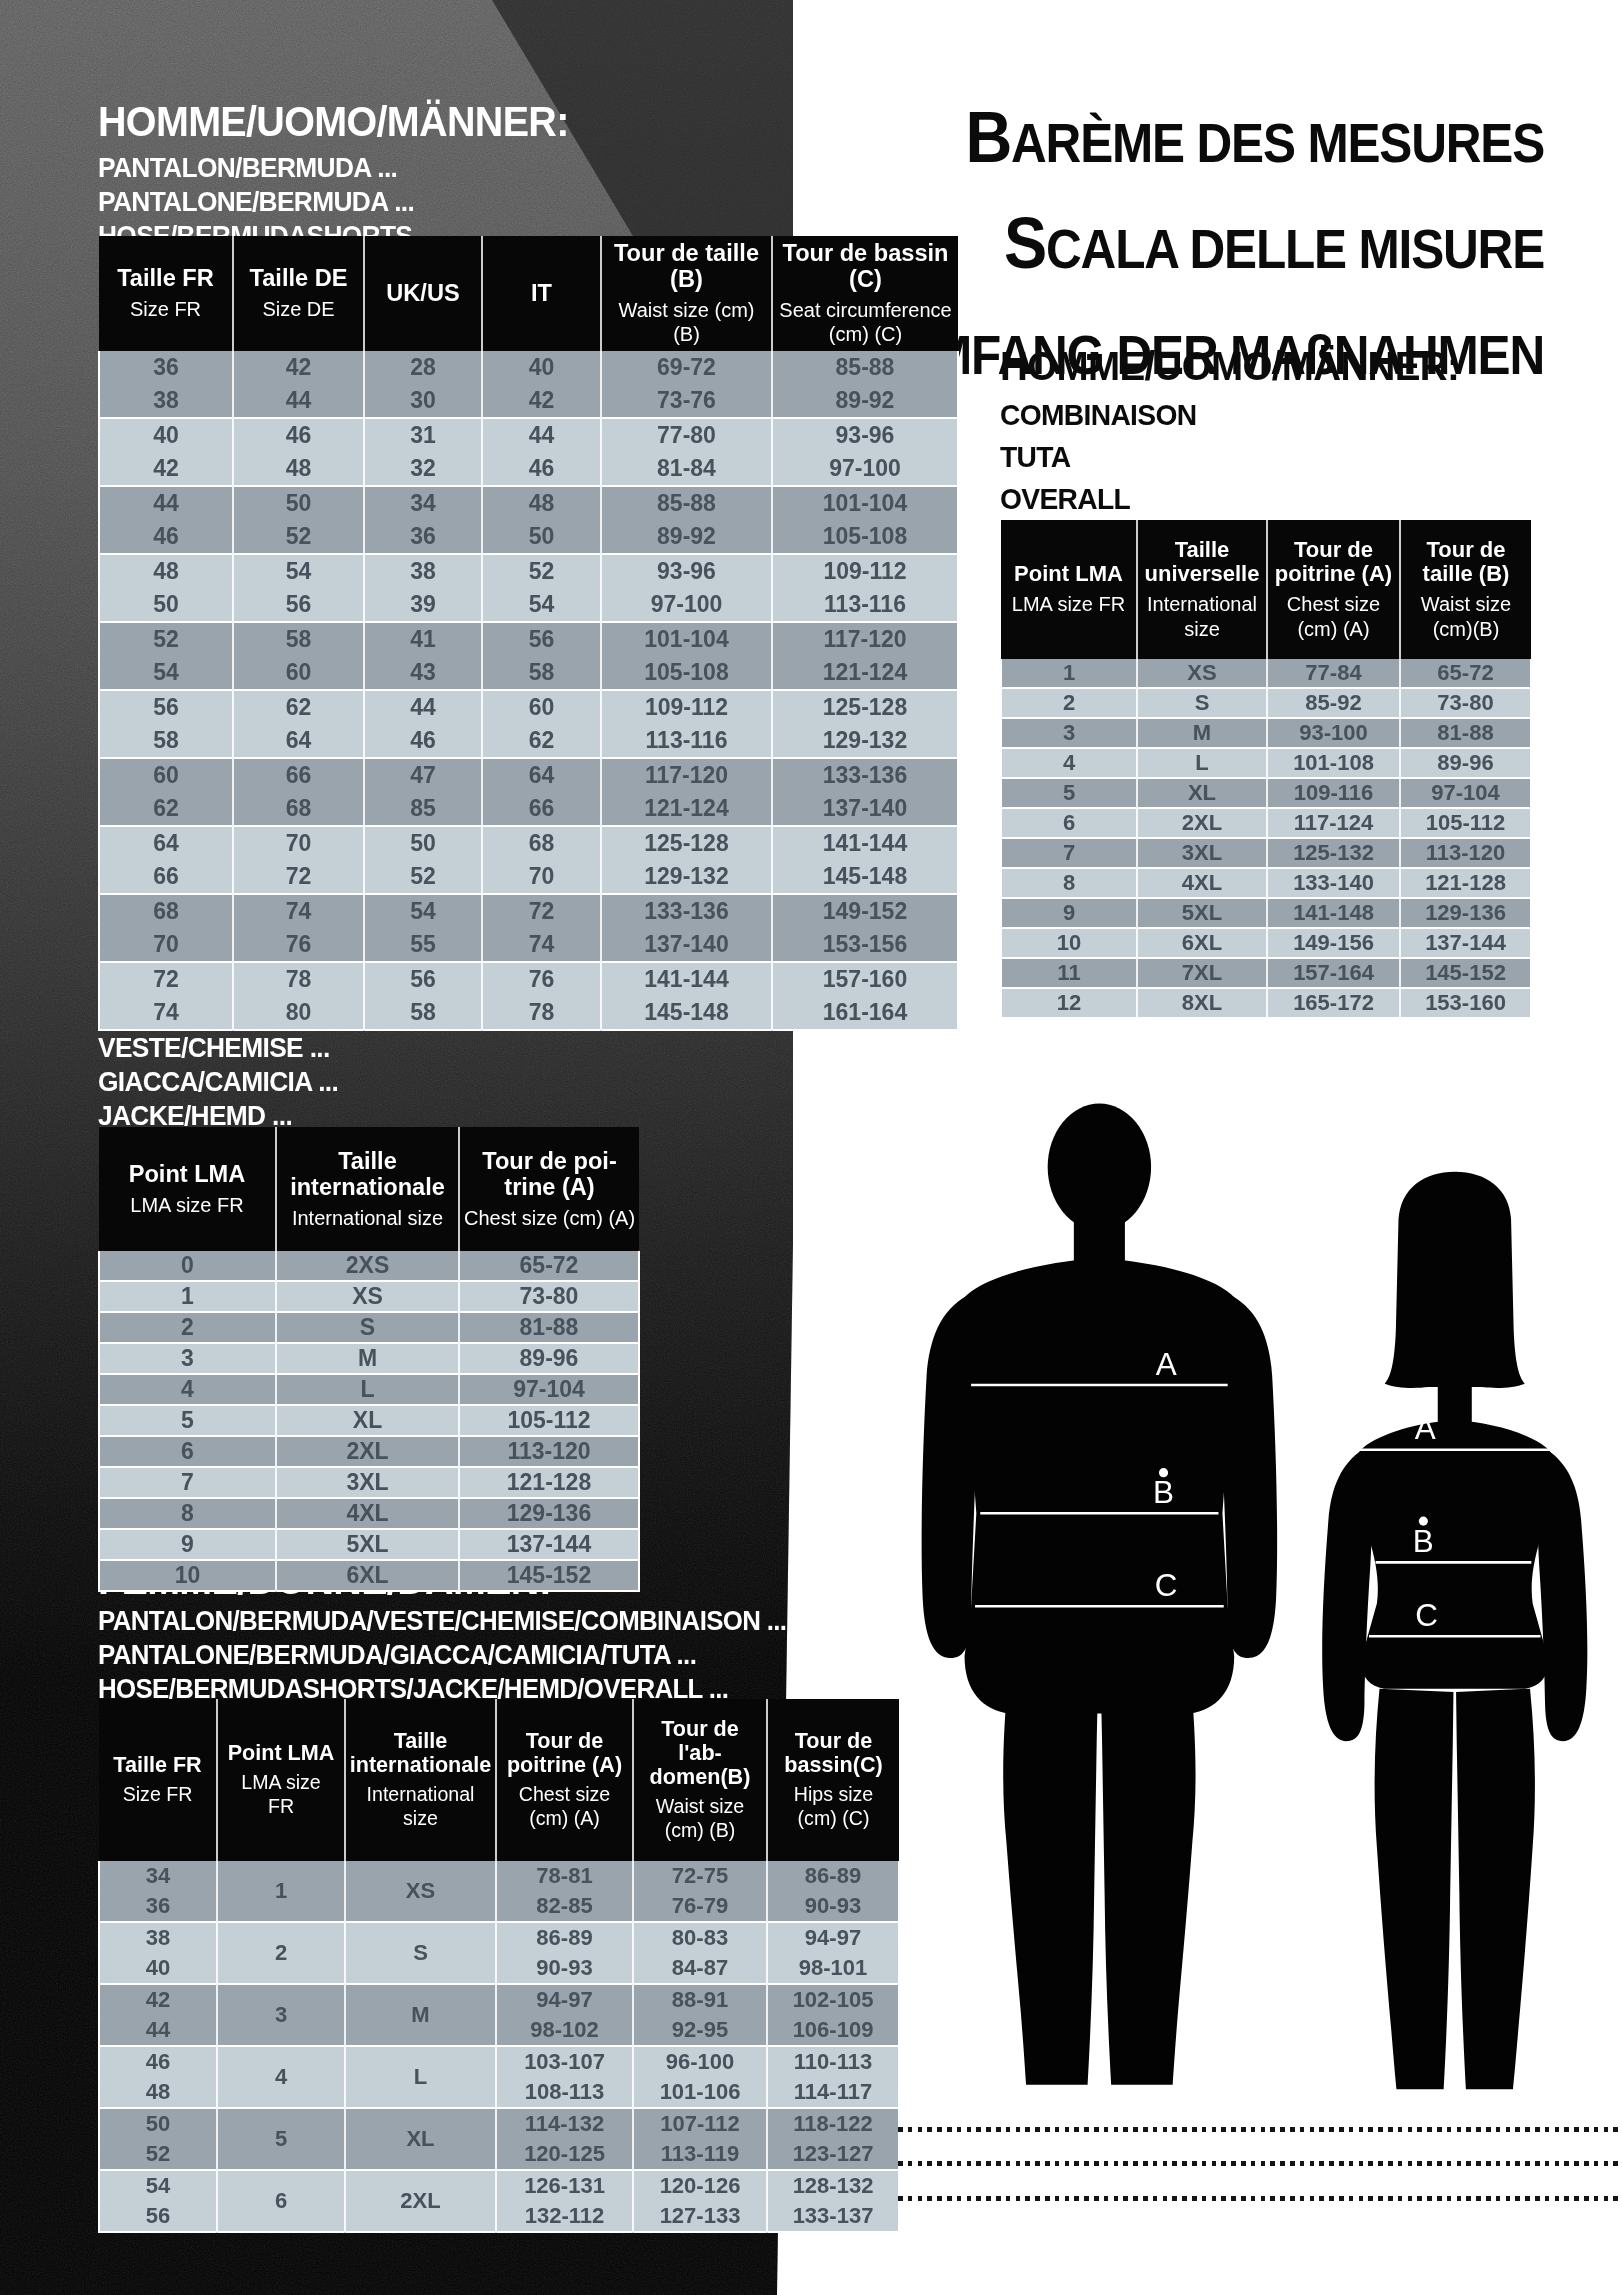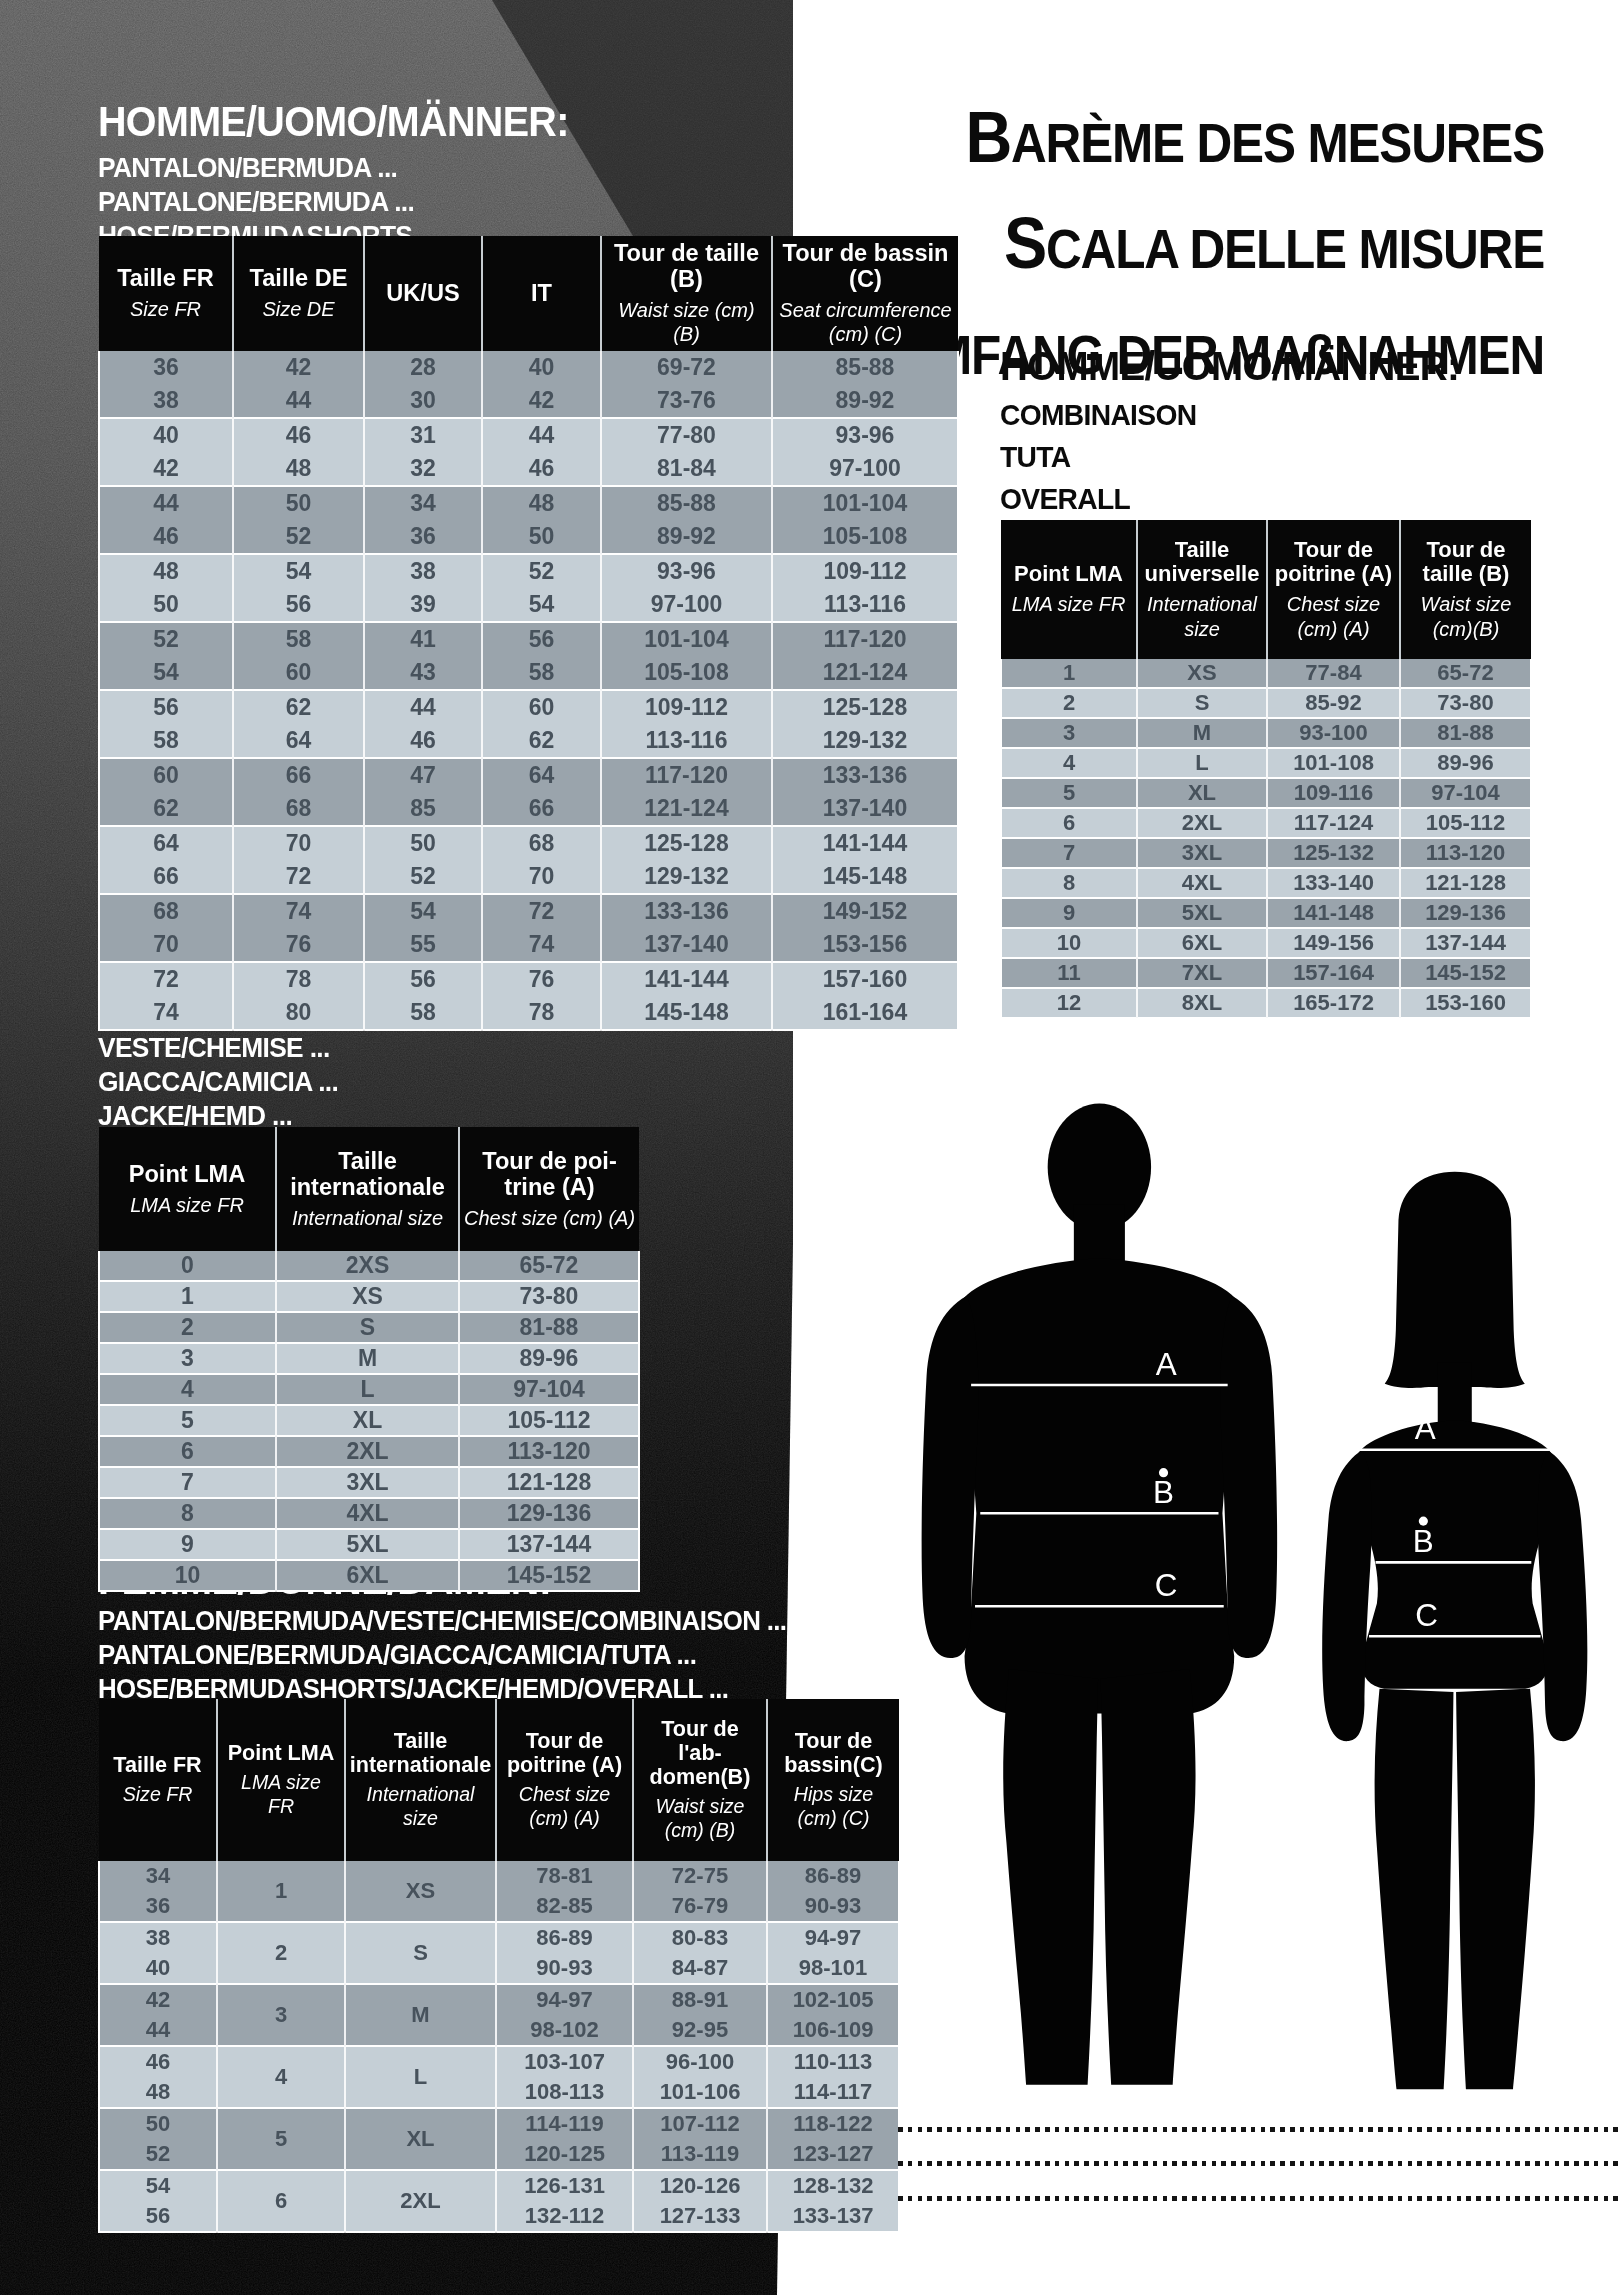--- a/index.html
+++ b/index.html
@@ -27,21 +27,21 @@
            font-weight:bold;letter-spacing:-1.3px;}
   .mt-lead{font-size:72px;}
   .mt-rest{font-size:55px;}
   
   .tbl-host{position:absolute;}
   .sizing-table{border-collapse:collapse;table-layout:fixed;width:100%;}
   .sizing-table thead th{background:#070707;color:#fff;text-align:center;vertical-align:middle;
       padding:3.9px 2.6px;font-weight:normal;}
   .sizing-table thead th+th{border-left:2px solid #c7cdd1;}
   .h-main{font-weight:bold;font-size:23.6px;line-height:1.12;}
-  .h-sub{font-style:italic;font-size:20px;line-height:1.22;margin-top:5.2px;}
+  .h-sub{font-size:20px;line-height:1.22;margin-top:5.2px;}
   .sizing-table tbody{border:2px solid #ffffff;border-top:0;}
   .sizing-table tbody td{text-align:center;vertical-align:middle;font-weight:bold;
       color:#47525c;font-size:23px;}
   .sizing-table tbody tr.dark td{background:#9aa4ac;}
   .sizing-table tbody tr.light td{background:#c5cfd6;}
   .sizing-table tbody td+td{border-left:2px solid rgba(255,255,255,.85);}
   .sizing-table tbody tr.grp td{border-top:2px solid #ffffff;}
   #table-men-pants{left:98px;top:236px;width:859px;}
   #table-men-pants tbody td{height:31px;}
   #table-men-pants thead th{height:97px;}
@@ -599,21 +599,21 @@
           <tr class="light">
             <td>48</td>
             <td>108-113</td>
             <td>101-106</td>
             <td>114-117</td>
           </tr>
           <tr class="dark grp">
             <td>50</td>
             <td rowspan="2">5</td>
             <td rowspan="2">XL</td>
-            <td>114-119</td>
+            <td>114-132</td>
             <td>107-112</td>
             <td>118-122</td>
           </tr>
           <tr class="dark">
             <td>52</td>
             <td>120-125</td>
             <td>113-119</td>
             <td>123-127</td>
           </tr>
           <tr class="light grp">

